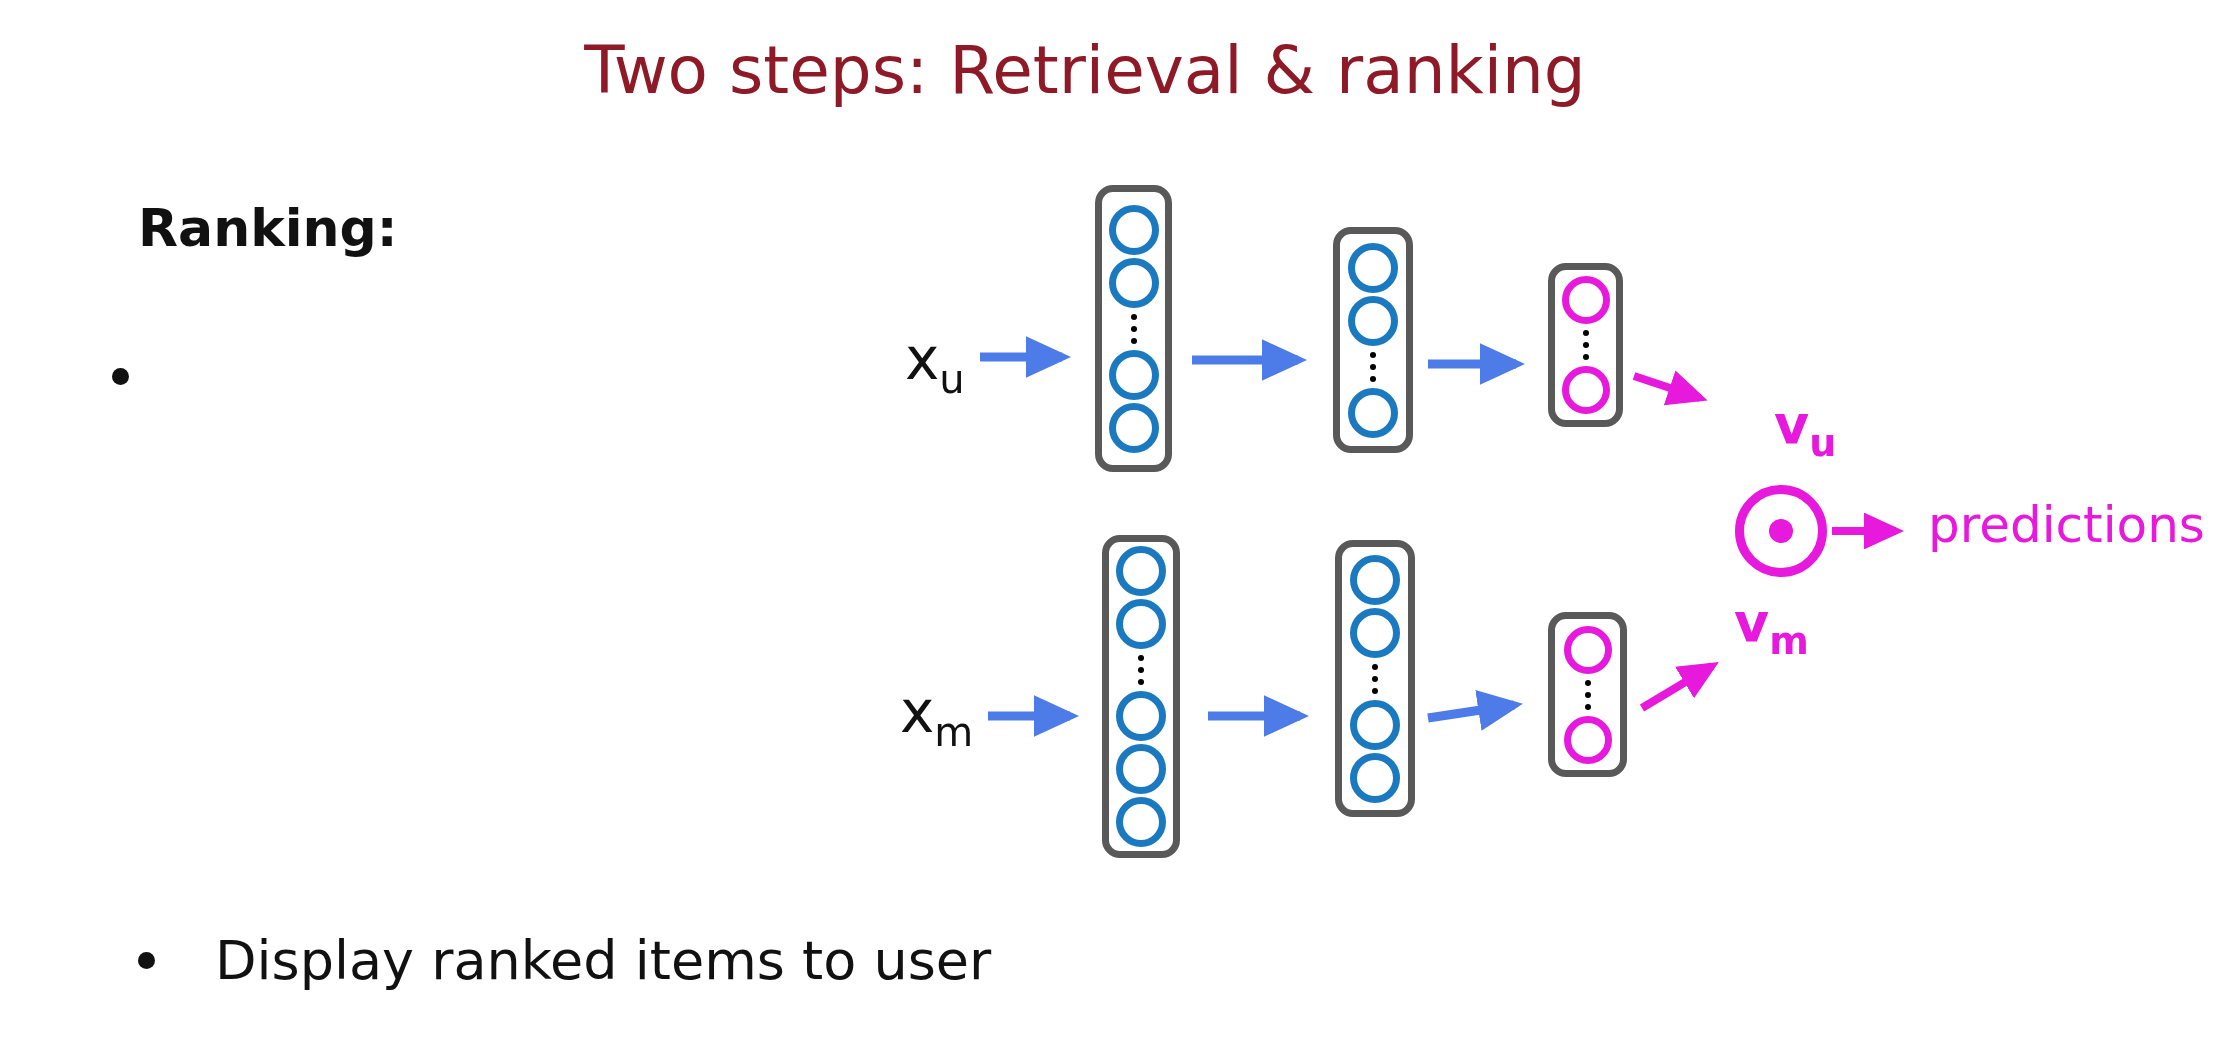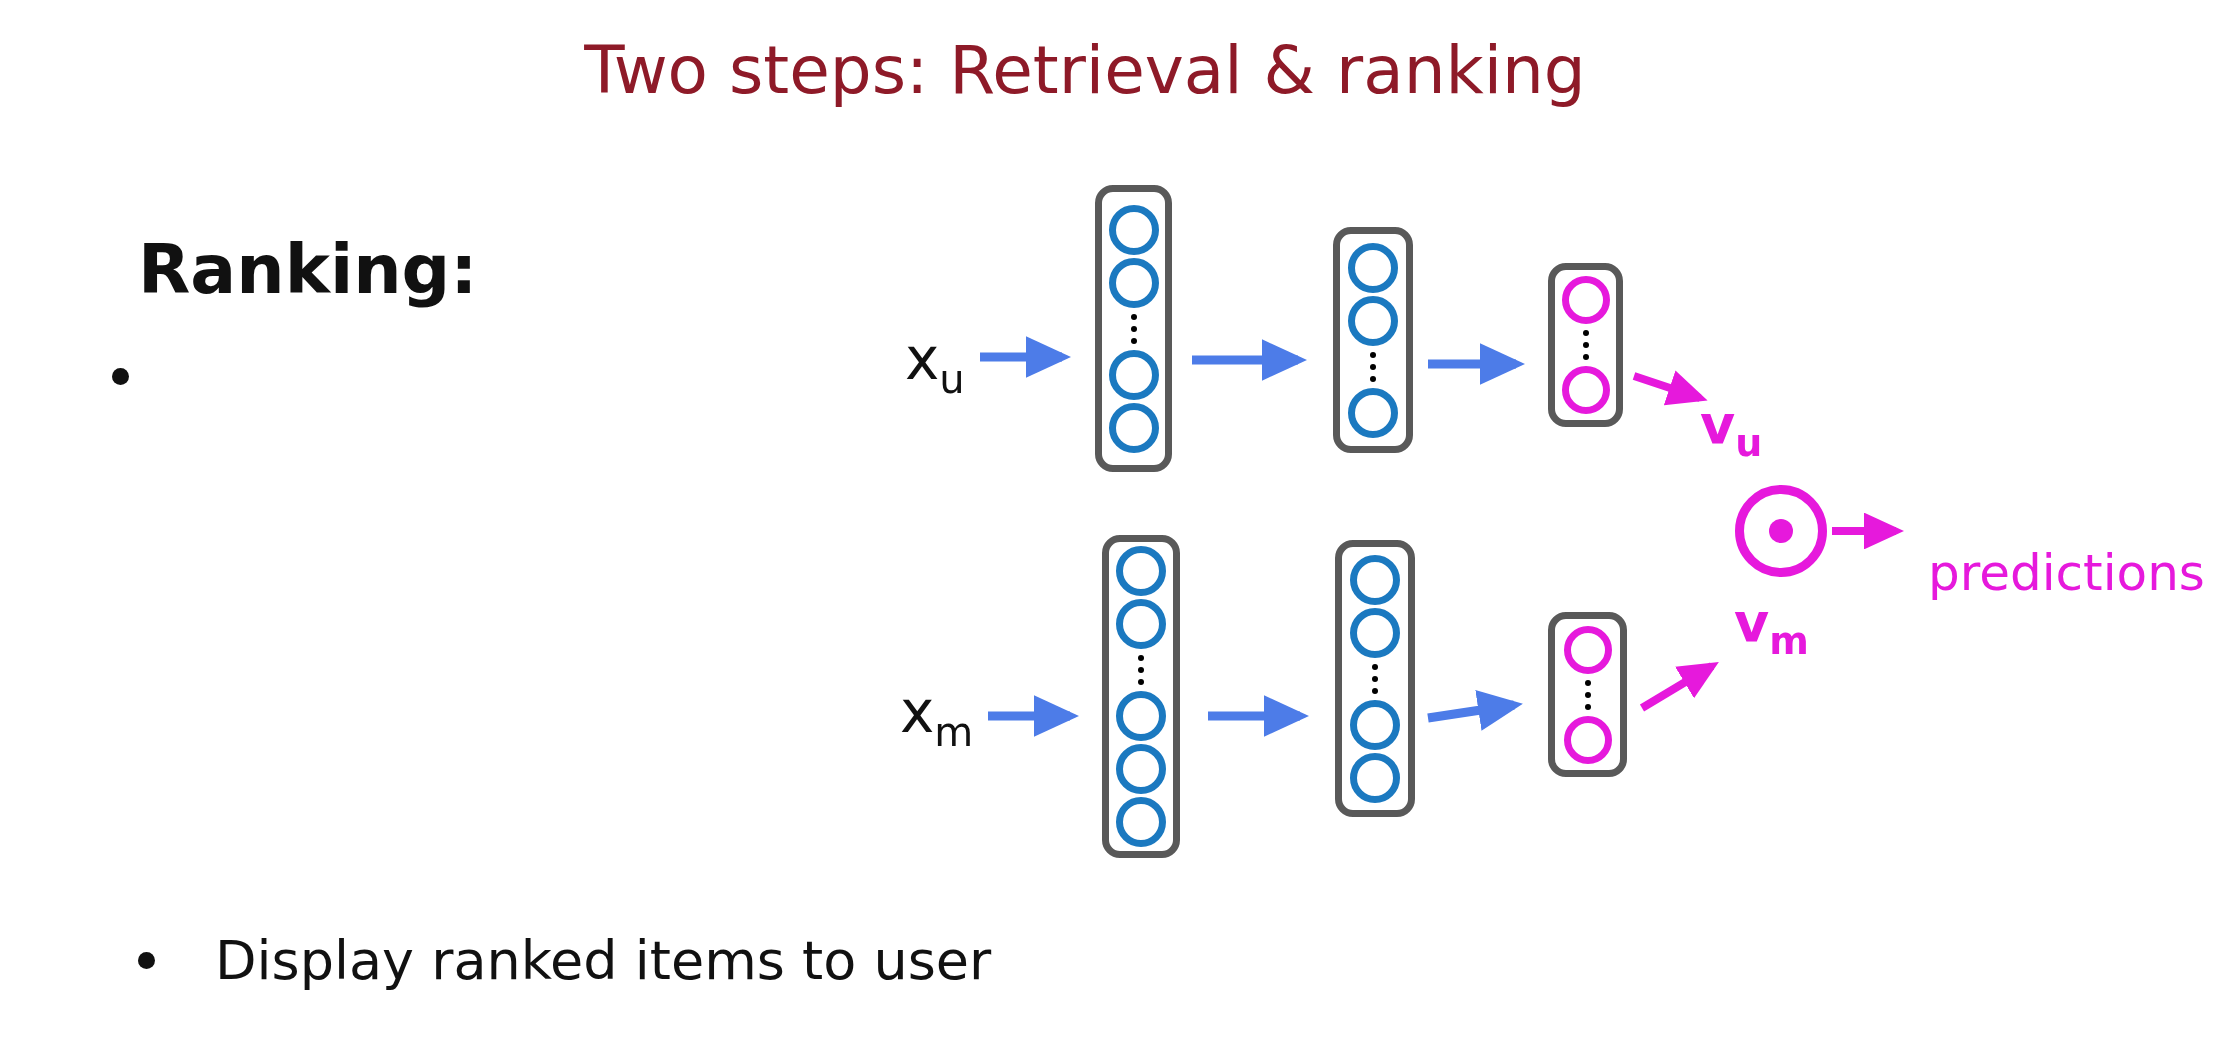--- a/index.html
+++ b/index.html
@@ -12,21 +12,21 @@
     --box-border:#595959;
   }
   *{margin:0;padding:0;box-sizing:border-box;}
   html,body{background:#ffffff;}
   body{font-family:"DejaVu Sans","Liberation Sans",sans-serif;}
   .slide{position:relative;width:2240px;height:1037px;background:#ffffff;overflow:hidden;}
 
   .title{position:absolute;left:0;right:90px;top:32px;text-align:center;
          font-size:66px;font-weight:500;color:var(--title-color);letter-spacing:0;margin-left:20px;}
 
-  .heading{position:absolute;left:138px;top:198px;font-size:68px;color:var(--text-color);margin-top:32px;}
+  .heading{position:absolute;left:138px;top:198px;font-size:52px;color:var(--text-color);}
 
   .bullet-dot{position:absolute;width:17px;height:17px;border-radius:50%;background:var(--text-color);}
   .bullet-dot.b1{left:112px;top:368px;}
   .bullet-dot.b2{left:138px;top:952px;}
 
   .bullet-text{position:absolute;color:var(--text-color);font-size:54px;line-height:78px;}
   .bullet-text.b1{left:205px;top:334px;width:585px;}
   .bullet-text.b2{left:215px;top:922px;width:1200px;}
 
   
@@ -45,24 +45,24 @@
   .t1-l1{left:1335px;top:540px;width:80px;height:277px;}
   .t1-l2{left:1548px;top:612px;width:79px;height:165px;}
 
   
   .iolabel{position:absolute;font-size:58px;color:var(--text-color);line-height:1;}
   .iolabel sub{font-size:40px;line-height:1;vertical-align:-14px;}
   .xu{left:905px;top:330px;}
   .xm{left:900px;top:683px;}
   .vlabel{position:absolute;font-size:54px;font-weight:bold;color:var(--node-magenta);line-height:1;}
   .vlabel sub{font-size:38px;font-weight:bold;vertical-align:-13px;line-height:1;}
-  .vu{left:1700px;top:398px;}
+  .vu{left:1774px;top:398px;}
   .vm{left:1734px;top:596px;text-align:right;}
 
-  .predictions{position:absolute;left:1928px;top:500px;font-size:50px;color:var(--node-magenta);line-height:1;margin-top:48px;}
+  .predictions{position:absolute;left:1928px;top:500px;font-size:50px;color:var(--node-magenta);line-height:1;}
 
   
   .dotprod{position:absolute;left:1735px;top:485px;width:92px;height:92px;border:9px solid var(--node-magenta);
            border-radius:50%;background:#fff;display:flex;align-items:center;justify-content:center;}
   .dotprod .center-dot{width:24px;height:24px;border-radius:50%;background:var(--node-magenta);}
 
   .arrow-overlay{position:absolute;left:0;top:0;width:2240px;height:1037px;pointer-events:none;}
   .aline-blue{stroke:var(--arrow-blue);stroke-width:9;fill:none;}
   .aline-mag{stroke:var(--arrow-magenta);stroke-width:8;fill:none;}
   .mfill-blue{fill:var(--arrow-blue);}

